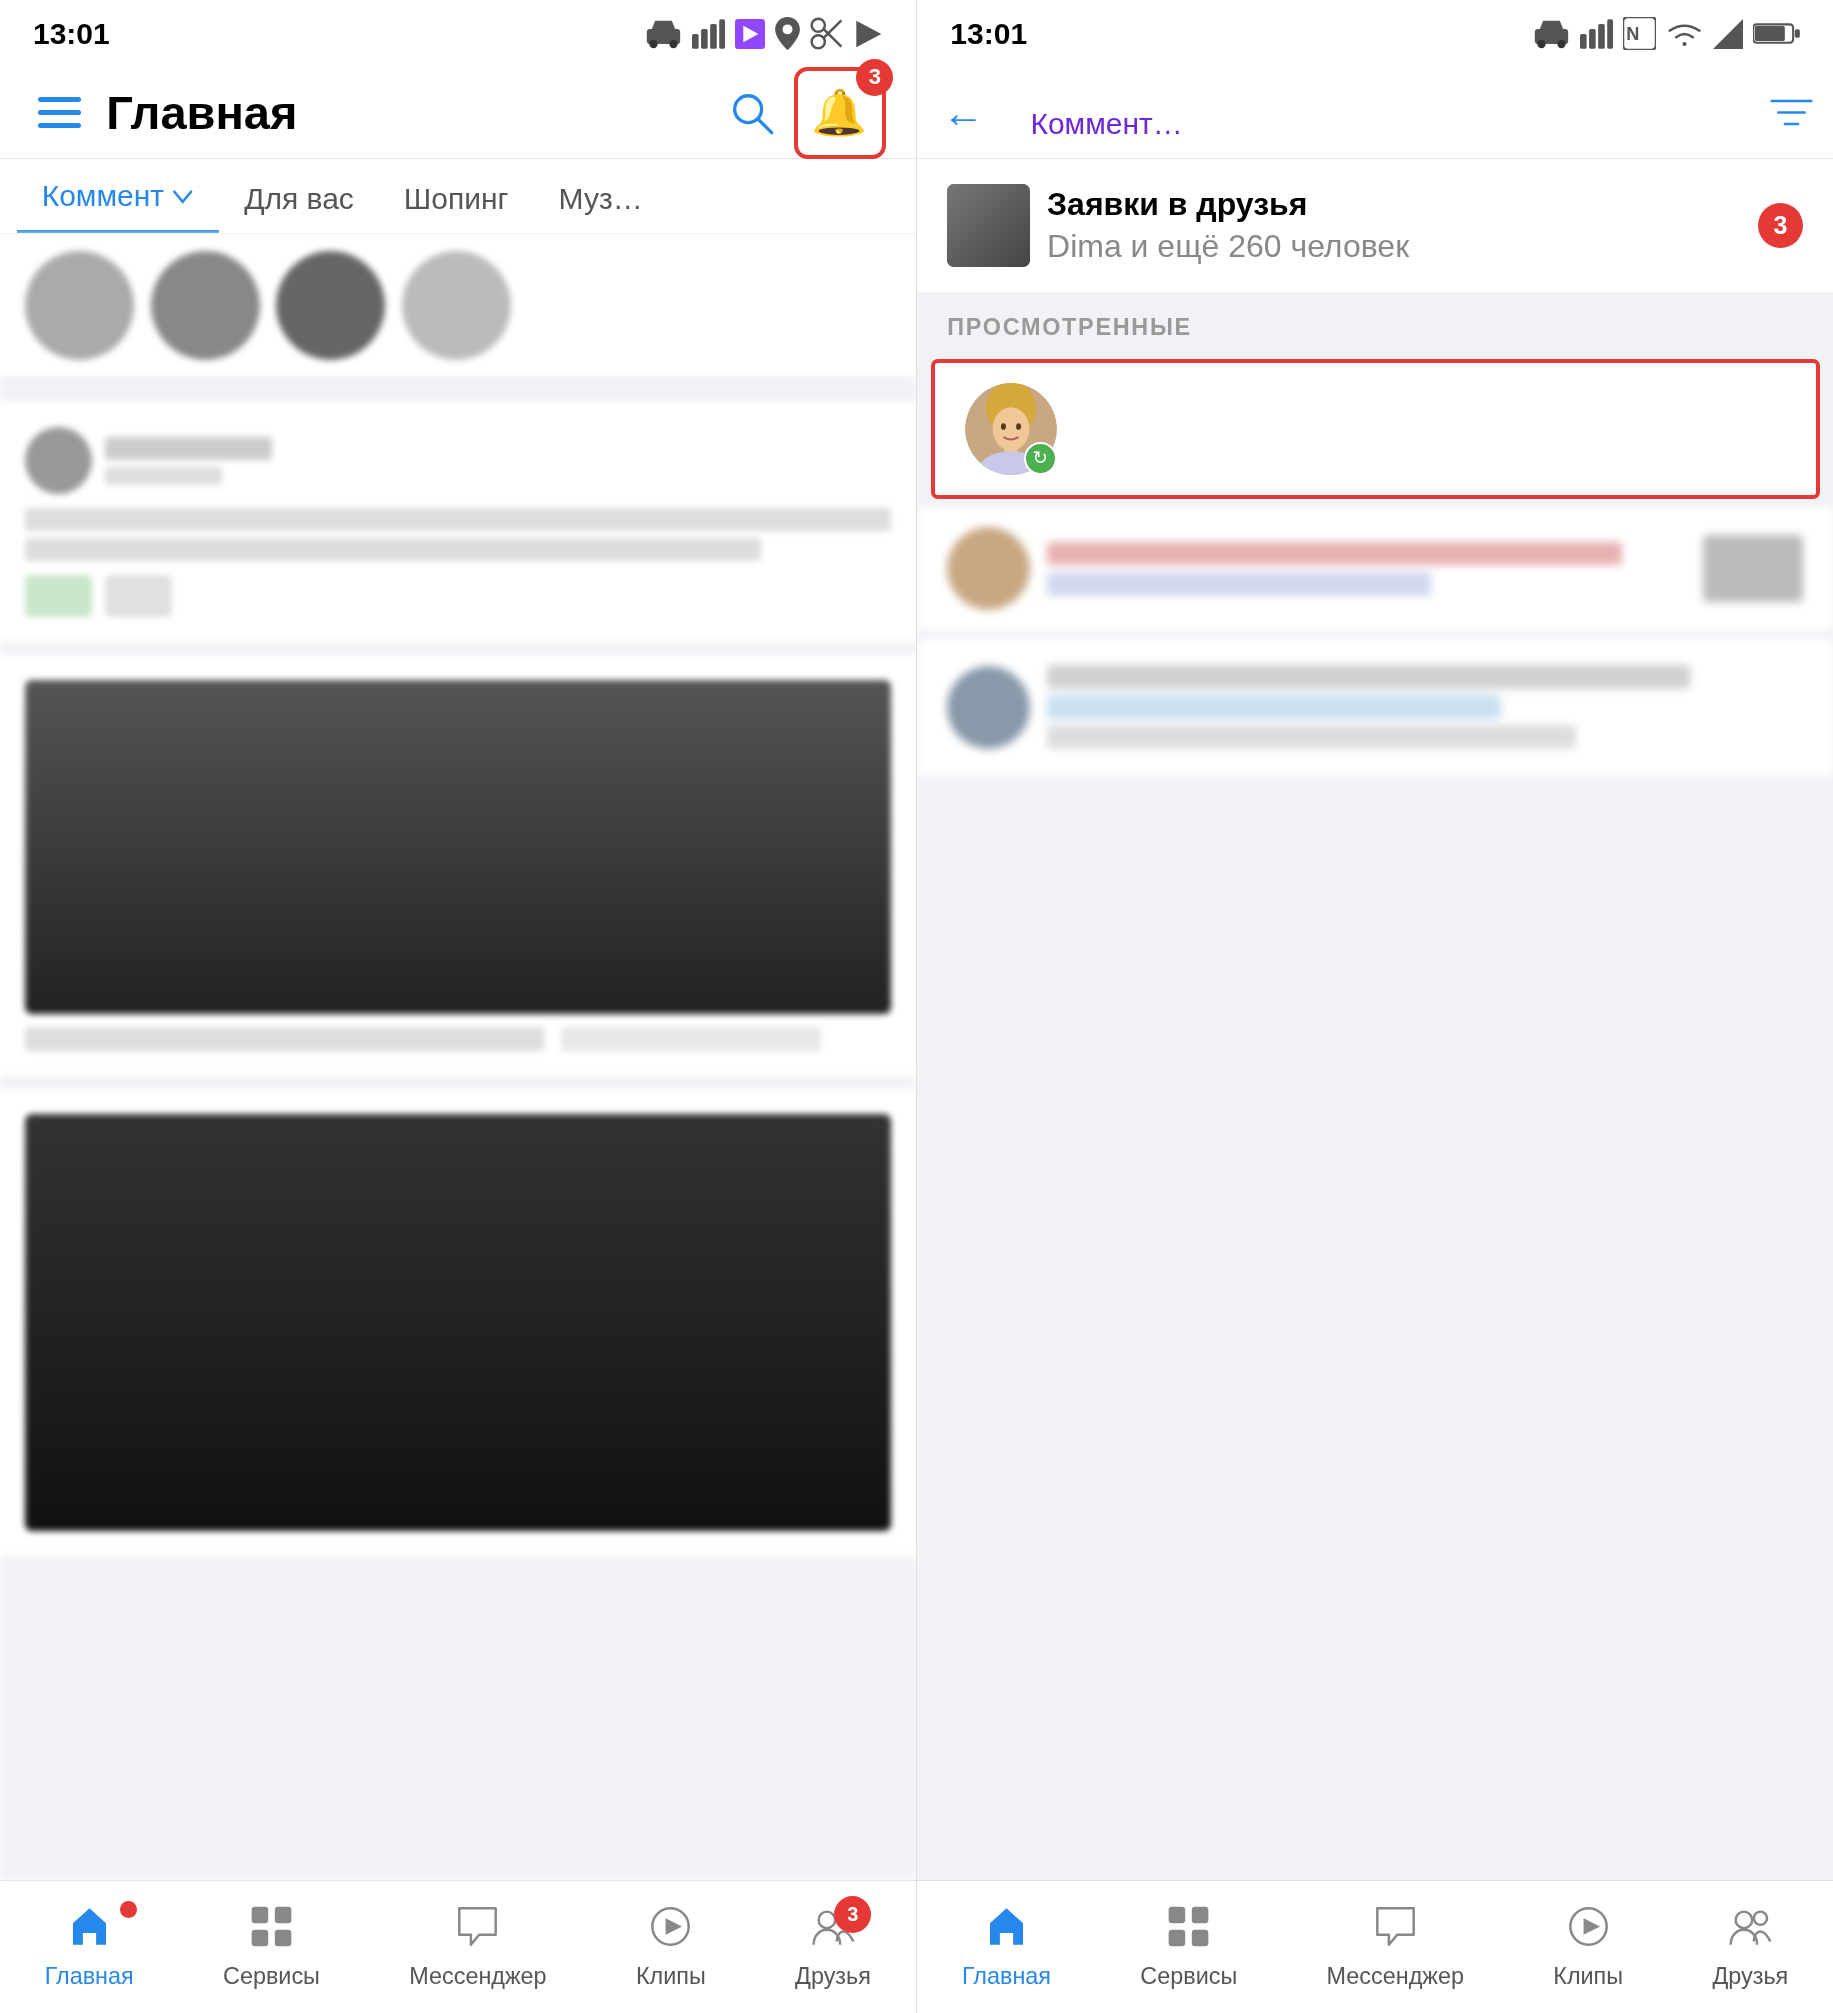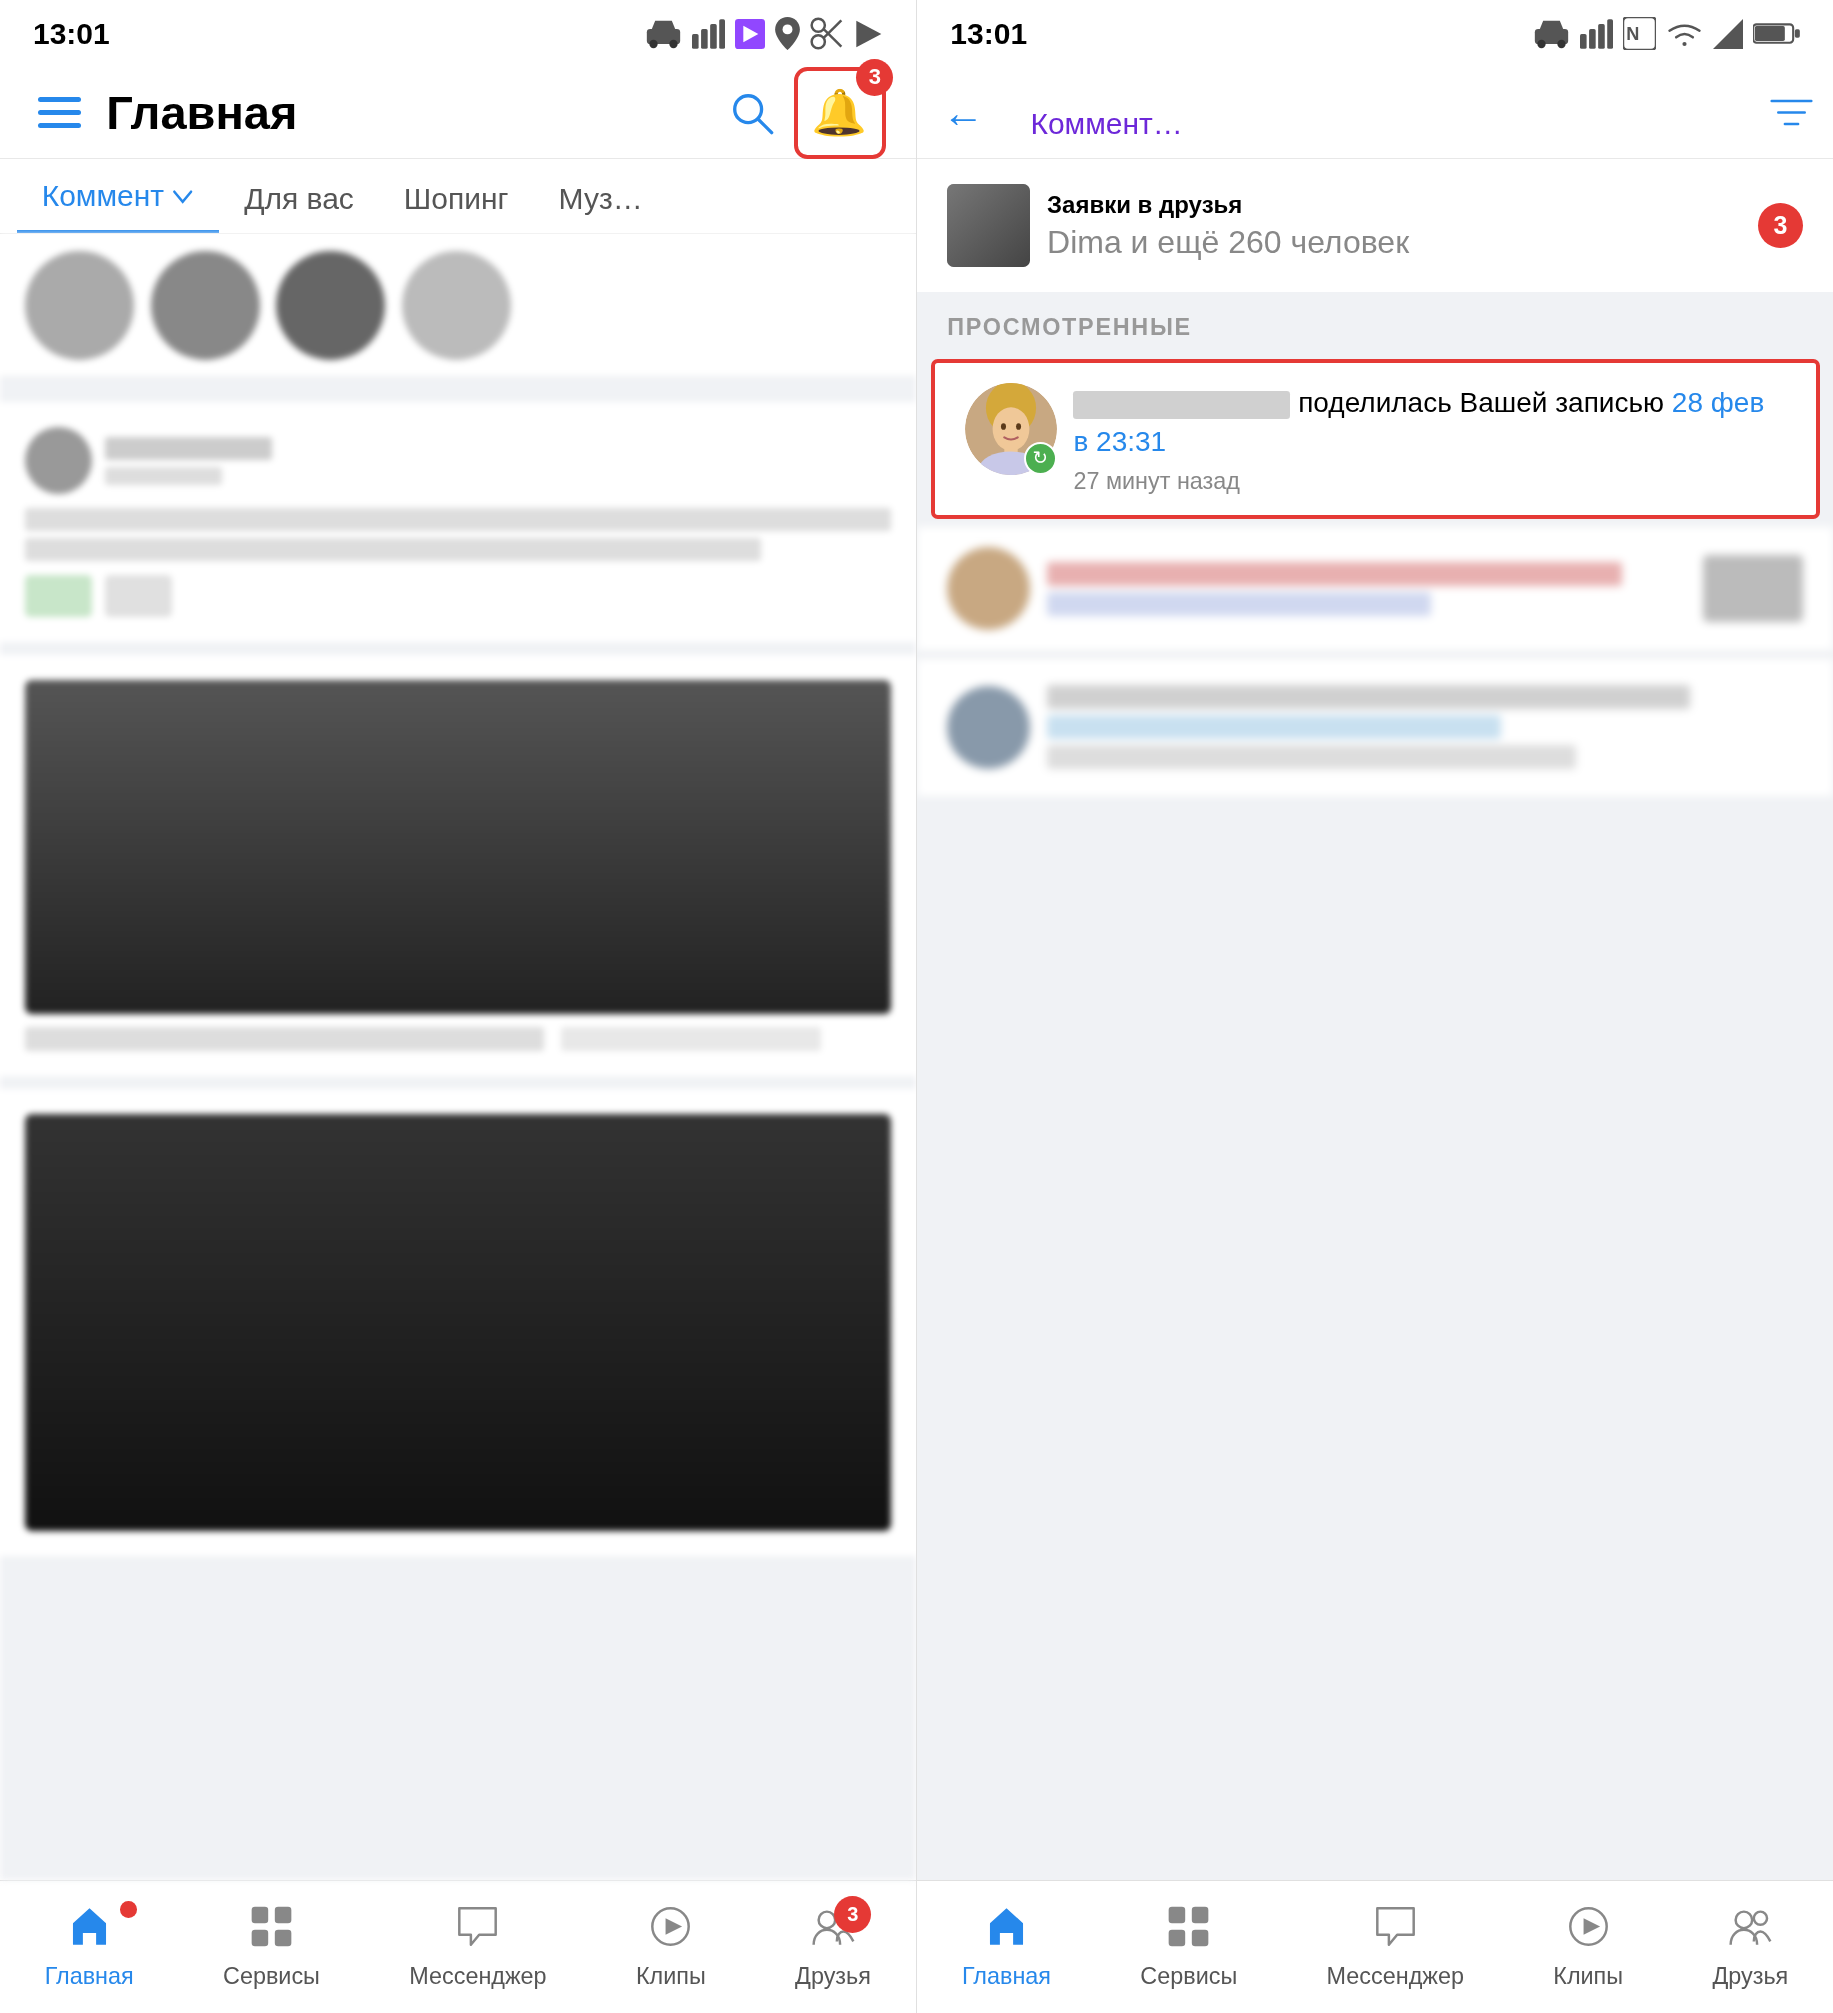--- a/index.html
+++ b/index.html
@@ -310,21 +310,21 @@
     .friend-req-avatar-img {
       width: 100%;
       height: 100%;
       background: linear-gradient(135deg, #888, #555);
       border-radius: 6.7px;
     }
     .friend-req-info {
       flex: 1;
     }
     .friend-req-title {
-      font-size: 24px;
+      font-size: 32px;
       font-weight: 700;
       color: #000;
     }
     .friend-req-sub {
       font-size: 32px;
       color: #888;
       margin-top: 5px;
     }
     .friend-req-badge {
       width: 45px;
@@ -726,27 +726,20 @@
             <ellipse cx="55" cy="102" rx="38" ry="20" fill="#c8c8e8"></ellipse>
 
             <ellipse cx="46" cy="52" rx="3" ry="4" fill="#5a3a1a"></ellipse>
             <ellipse cx="64" cy="52" rx="3" ry="4" fill="#5a3a1a"></ellipse>
 
             <path d="M47 65 Q55 70 63 65" fill="none" stroke="#b06060" stroke-width="2.5" stroke-linecap="round"></path>
           </svg>
         </div>
         <div class="notif-avatar-sub-icon">↻</div>
       </div>
-      <div class="notif-content">
-        <div class="notif-text">
-          <span class="blurred-name"></span>
-          <span> поделилась Вашей записью </span><span class="notif-link">28 фев в 23:31</span>
-        </div>
-        <div class="notif-time">27 минут назад</div>
-      </div>
     </div>
 
     <div class="notif-item-blurred">
       <div class="blur-avatar" style="background:#c8a882;"></div>
       <div class="blur-lines">
         <div class="blur-line" style="width:90%;background:#e8b0b0;"></div>
         <div class="blur-line short" style="background:#d0d8f0;"></div>
       </div>
       <div class="blur-img" style="background:#bbb;"></div>
     </div>

